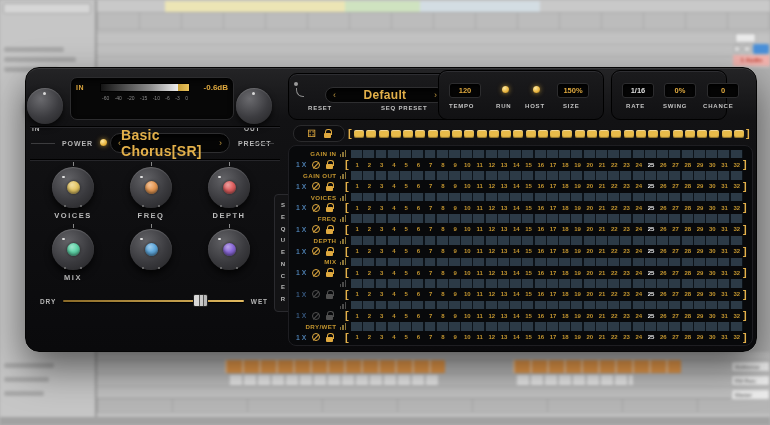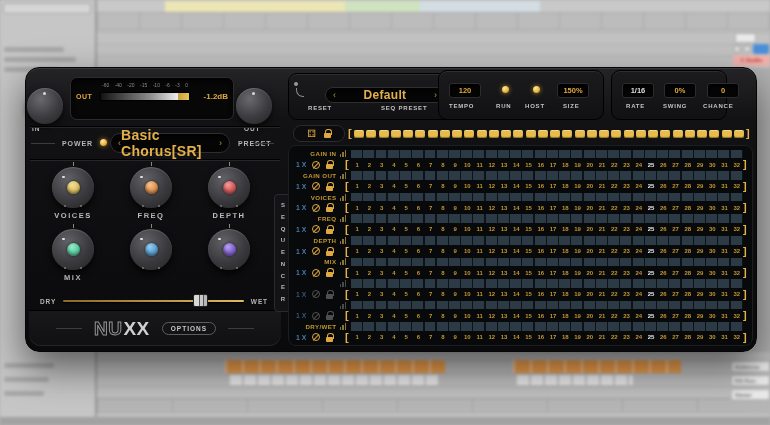--- a/index.html
+++ b/index.html
@@ -191,35 +191,35 @@
   </div>
 
   <div class="plugin">
 
     <div class="knobBig" style="left:1px; top:20px;"></div>
     <div class="lbl" style="position:absolute; left:6px; top:57px;">IN</div>
     <div class="knobBig" style="left:210px; top:20px;"></div>
     <div class="lbl" style="position:absolute; left:218px; top:57px;">OUT</div>
 
     <div class="meterbox">
+      <div class="mrow">
+        <span class="mlab">IN</span>
+        <div class="mbar"></div>
+        <span class="mval">-0.6dB</span>
+      </div>
       <div class="mscale">
           <span>-60</span>
           <span>-40</span>
           <span>-20</span>
           <span>-15</span>
           <span>-10</span>
           <span>-6</span>
           <span>-3</span>
           <span>0</span>
         </div>
-      <div class="mrow">
-        <span class="mlab">OUT</span>
-        <div class="mbar"></div>
-        <span class="mval">-1.2dB</span>
-      </div>
     </div>
 
     <div class="sectline" style="top:58px;"></div>
 
     <div class="powrow">
       <div class="deco" style="left:5px; top:15px; width:24px;"></div>
       <div class="lbl" style="position:absolute; left:36px; top:12px; font-size:7px;">POWER</div>
       <div class="led" style="position:absolute; left:74px; top:11px;"></div>
       <div class="pbox">
         <span class="chev">‹</span>
@@ -295,26 +295,20 @@
       </div>
 
     <div class="dw">
       <span class="lbl">DRY</span>
       <div class="dwtrack">
         <div class="dwhandle" style="left: calc(76% - 7px);"></div>
       </div>
       <span class="lbl">WET</span>
     </div>
 
-    <div class="logobar">
-      <div class="deco" style="position:static; width:26px;"></div>
-      <div class="logo"><span class="nu">NU</span><span class="xx">XX</span></div>
-      <button class="optbtn">OPTIONS</button>
-      <div class="deco" style="position:static; width:26px;"></div>
-    </div>
 
     <div class="seqtab"><span>S
 E
 Q
 U
 E
 N
 C
 E
 R</span></div>

